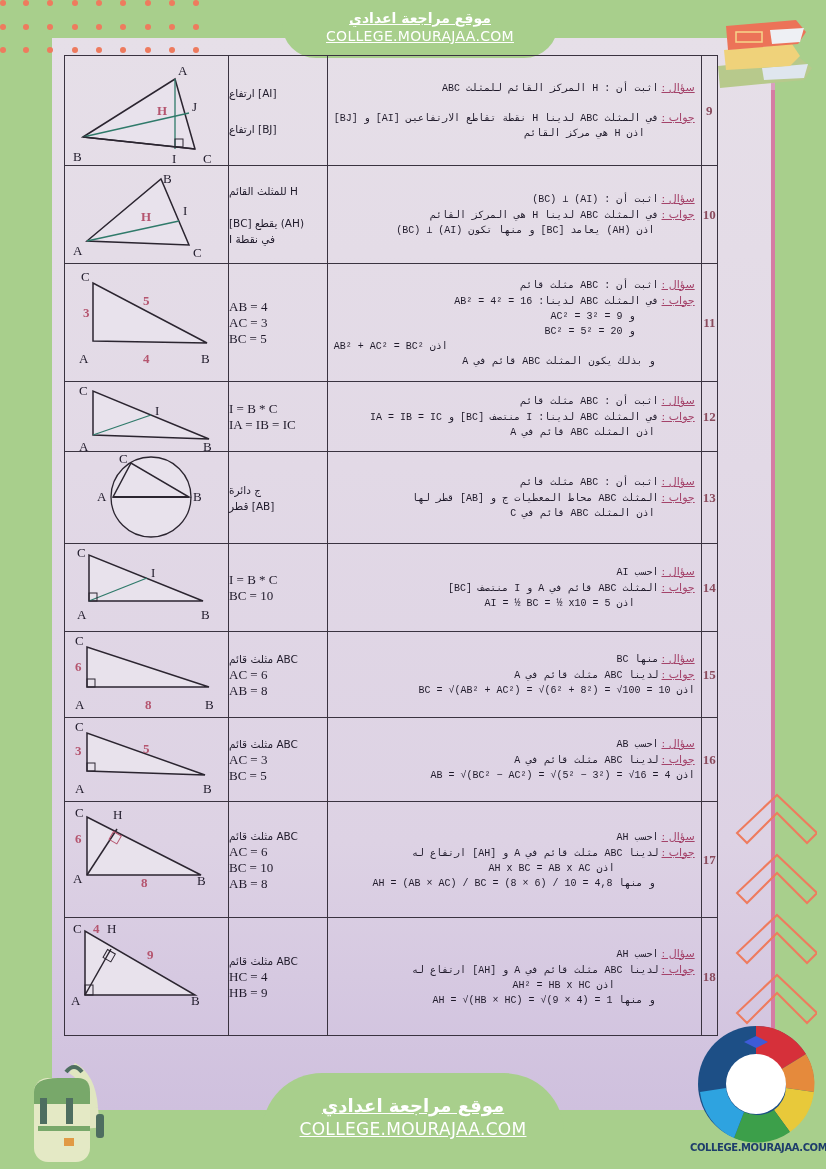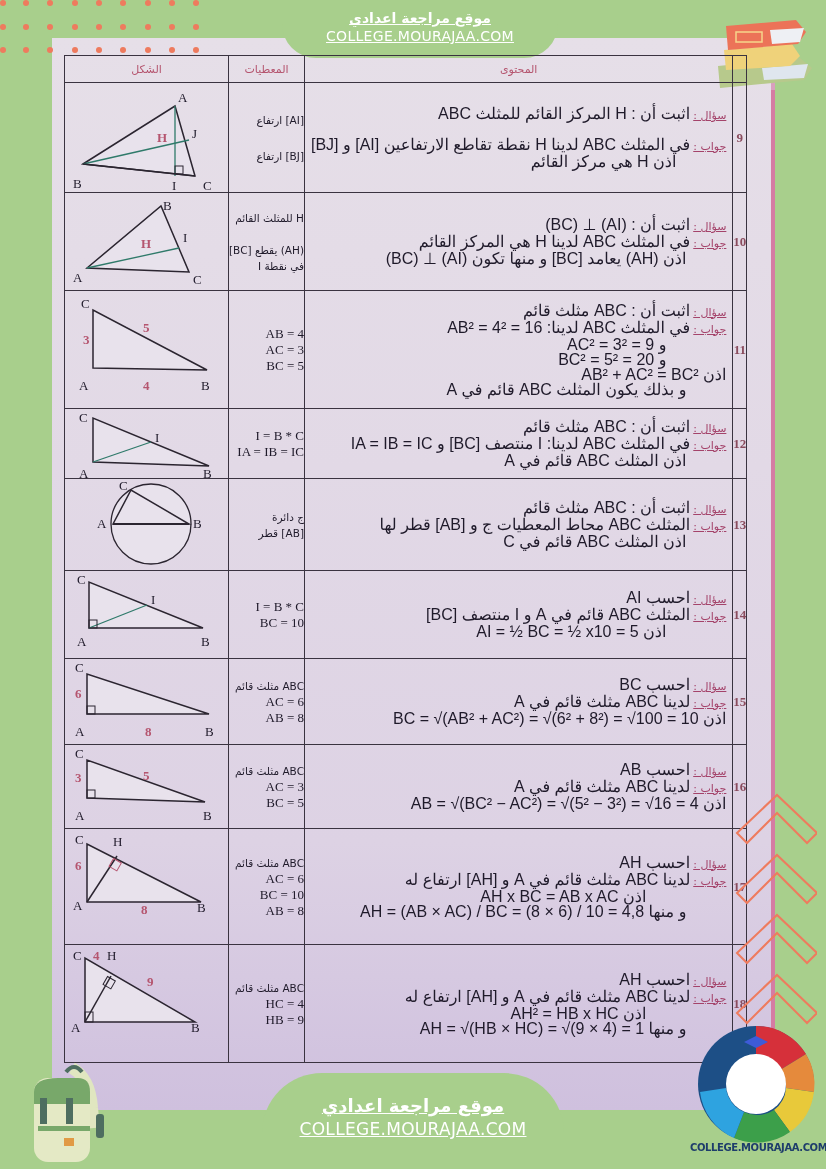--- a/index.html
+++ b/index.html
@@ -69,30 +69,30 @@
   table.sheet td, table.sheet th {
     border: 1.5px solid #3a3340;
     vertical-align: middle;
   }
   table.sheet th {
     height: 27px; font-weight: normal; color: #b5556f;
     font-size: 11px; direction: rtl;
     font-family: "DejaVu Sans", sans-serif;
   }
   td.fig { width: 163px; position: relative; padding: 0; }
-  td.given { width: 115px; text-align: right; font-size: 13px; line-height: 16px; margin-left: 40px; }
+  td.given { width: 115px; text-align: left; font-size: 13px; line-height: 16px; margin-left: 40px; }
   td.content { width: 358px; direction: rtl; text-align: right; padding: 2px 6px 2px 6px; font-size: 12px; line-height: 15px; }
   td.num { width: 18px; text-align: center; color: #8a4c5e; font-size: 13px; font-weight: bold; }
   .given .ar { direction: rtl; font-family: "DejaVu Sans", sans-serif; font-size: 10.5px; }
   .q-label, .a-label {
     color: #a4436a; text-decoration: underline; font-family: "DejaVu Sans", sans-serif; font-size: 11px;
   }
   .line { display: block; white-space: nowrap; }
-  .line.center { text-align: right; }
-  .ar-text { font-family: Liberation Sans, sans-serif; font-size: 16px; }
+  .line.center { text-align: left; }
+  .ar-text { font-family: Liberation Mono, monospace; font-size: 10px; }
   svg.fig-svg { display: block; width: 163px; }
   .fig-svg text { font-family: "Liberation Serif", serif; font-size: 13px; fill: #1f1a2a; }
   .fig-svg text.red { fill: #b5556f; font-weight: bold; }
 
   .books { position: absolute; left: 700px; top: 10px; width: 118px; height: 82px; }
   .chevrons { position: absolute; left: 735px; top: 793px; width: 82px; height: 240px; }
   .backpack { position: absolute; left: 18px; top: 1058px; width: 92px; height: 108px; }
   .wheel { position: absolute; left: 694px; top: 1022px; width: 124px; height: 122px; }
   .wheel-label {
     position: absolute; left: 690px; top: 1142px; width: 130px; text-align: center;
@@ -150,26 +150,20 @@
   <path d="M18 56 L100 48 L112 58 L104 70 L20 78 Z" fill="#b7c98c"></path>
   <path d="M62 58 L108 54 L104 68 L64 70 Z" fill="#dfe6ee"></path>
   <path d="M24 40 L92 34 L100 46 L90 56 L26 60 Z" fill="#efd27a"></path>
   <path d="M26 16 L96 10 L106 22 L98 34 L28 40 Z" fill="#ec7358"></path>
   <path d="M70 20 L104 18 L100 32 L72 34 Z" fill="#eef0f4"></path>
   <rect x="36" y="22" width="26" height="10" fill="none" stroke="#f6d68a" stroke-width="1.5"></rect>
 </svg>
 
 <table class="sheet">
   <tbody>
-      <tr>
-    <th>الشكل</th>
-    <th>المعطيات</th>
-    <th colspan="1">المحتوى</th>
-    <th></th>
-  </tr>
 
   <tr style="height:110px">
     <td class="fig">
       <svg class="fig-svg" height="108" viewBox="0 0 163 108">
         <polygon points="18,80 110,22 130,92" fill="#e8e2ec" stroke="#2b2530" stroke-width="1.5"></polygon>
         <line x1="110" y1="22" x2="110" y2="92" stroke="#2f7a6a" stroke-width="1.3"></line>
         <line x1="18" y1="80" x2="124" y2="56" stroke="#2f7a6a" stroke-width="1.3"></line>
         <line x1="18" y1="80" x2="130" y2="92" stroke="#2b2530" stroke-width="1.5"></line>
         <rect x="110" y="82" width="8" height="8" fill="none" stroke="#2b2530"></rect>
         <text x="113" y="18">A</text>
@@ -326,21 +320,21 @@
         <text class="red" x="10" y="38">6</text>
         <text class="red" x="80" y="76">8</text>
       </svg>
     </td>
     <td class="given">
       <span class="line ar">ABC مثلث قائم</span>
       <span class="line">AC = 6</span>
       <span class="line">AB = 8</span>
     </td>
     <td class="content">
-      <span class="line"><span class="q-label">سؤال :</span> <span class="ar-text">احسب BC</span></span>
+      <span class="line"><span class="q-label">سؤال :</span> <span class="ar-text">منها BC</span></span>
       <span class="line"><span class="a-label">جواب :</span> <span class="ar-text">لدينا ABC مثلث قائم في A</span></span>
       <span class="line ar-text">اذن BC = √(AB² + AC²) = √(6² + 8²) = √100 = 10</span>
     </td>
     <td class="num">15</td>
   </tr>
 
   <tr style="height:84px">
     <td class="fig">
       <svg class="fig-svg" height="82" viewBox="0 0 163 82">
         <polygon points="22,14 22,52 140,56" fill="#e8e2ec" stroke="#2b2530" stroke-width="1.5"></polygon>

